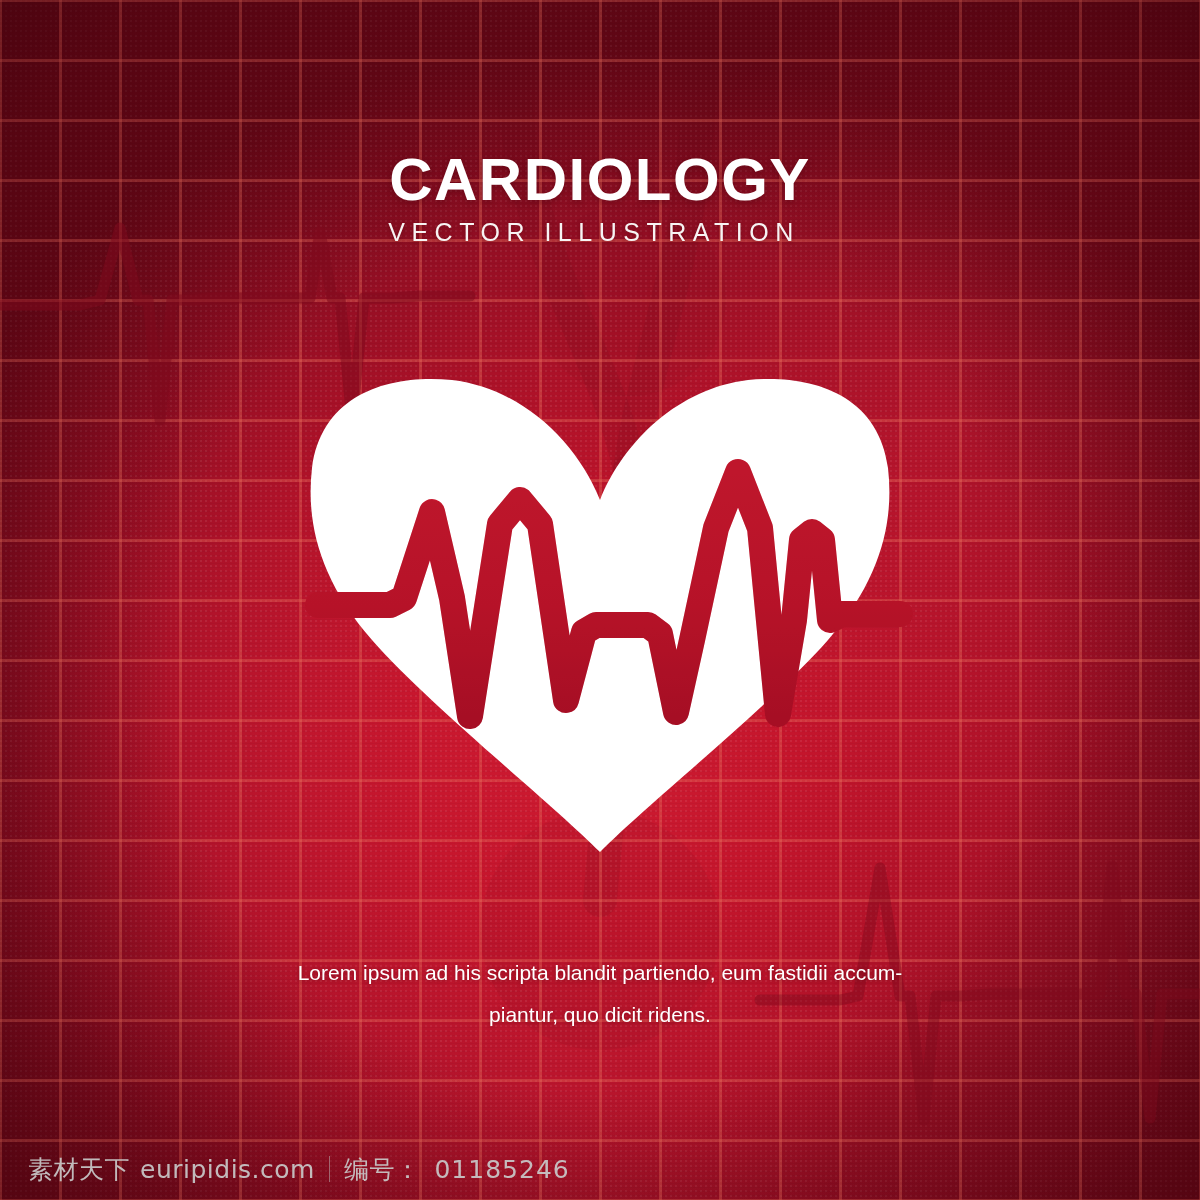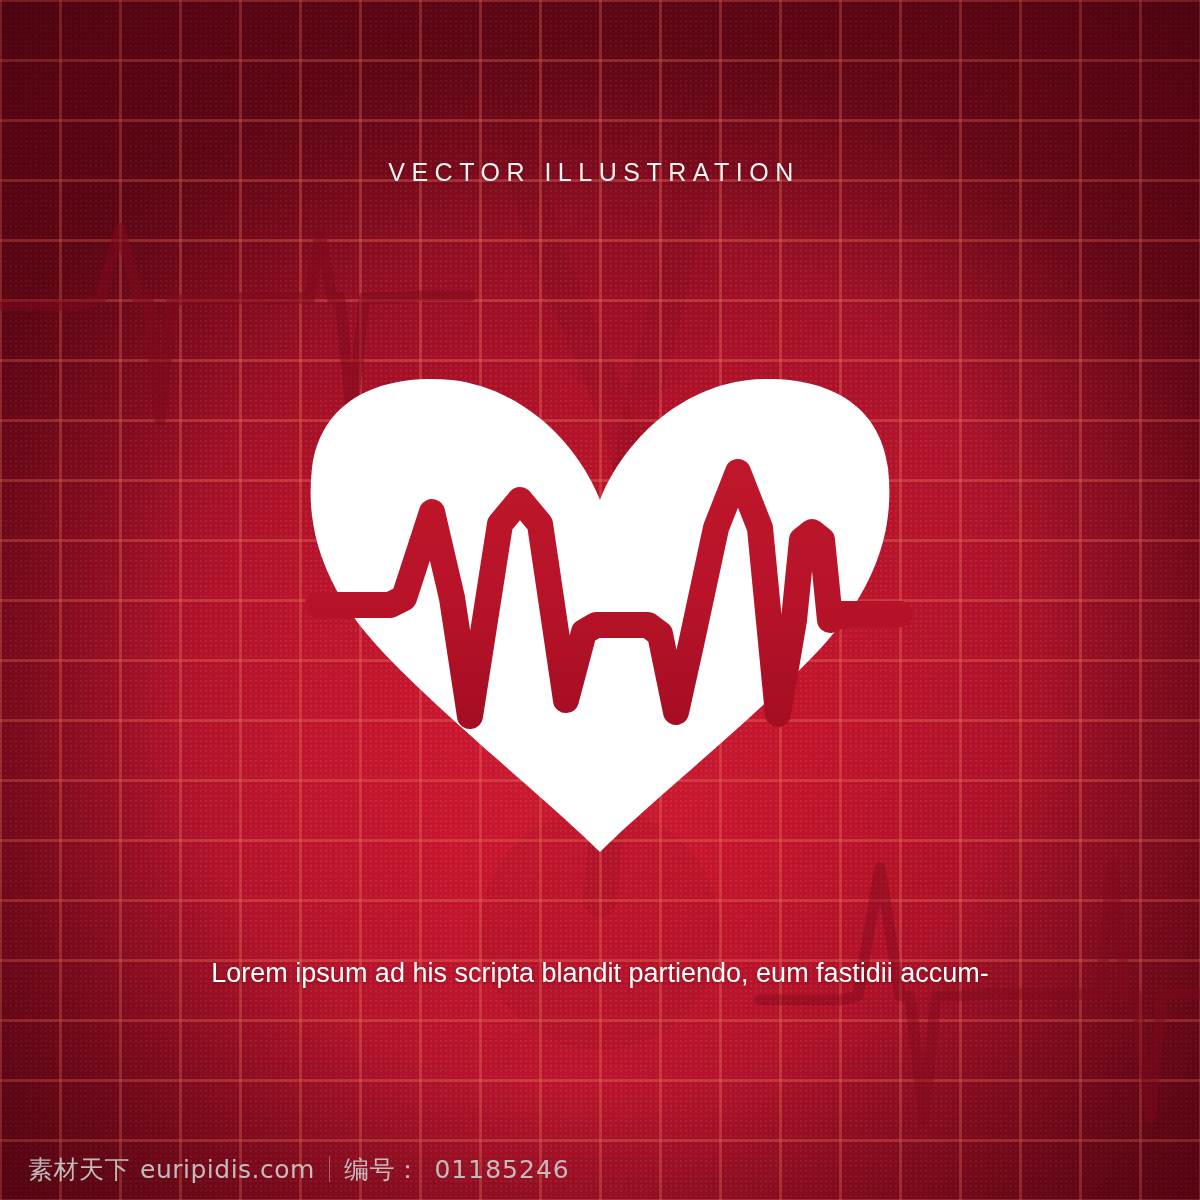--- a/index.html
+++ b/index.html
@@ -80,21 +80,21 @@
     text-shadow:0 1px 4px rgba(70,0,12,.35);
   }
 
   #body-copy{
     position:absolute;
     left:185px;width:830px;
     top:952px;
     margin:0;
     text-align:center;
     color:#ffffff;
-    font-size:27px;
+    font-size:21px;
     line-height:42px;
     text-shadow:0 1px 4px rgba(70,0,12,.4);
   }
   #body-copy .ln{display:block;white-space:nowrap;}
 
   
   #watermark{
     position:absolute;left:28px;bottom:14px;
     display:flex;align-items:baseline;
     color:#c9c9c9;
@@ -197,25 +197,27 @@
                L 830 620 L 842 614 L 900 614" fill="none" stroke="url(#ecgGrad)" stroke-width="26" stroke-linejoin="round" stroke-linecap="round"></path>
 
       <path d="M 318 605 L 390 605 L 404 598 L 432 512 L 452 598 L 470 716 L 500 524 L 520 500
                L 540 524 L 566 700 L 584 632 L 596 625 L 648 625 L 660 634 L 676 712 L 692 640
                L 716 528 L 738 472 L 760 528 L 778 714 L 794 620 L 802 540 L 812 532 L 822 540
                L 830 620 L 842 614 L 900 614" fill="none" stroke="#8e0c1f" stroke-opacity=".20" stroke-width="26" stroke-linejoin="round" stroke-linecap="round" stroke-dasharray="2 3"></path>
     </g>
   </svg>
 
   <div id="title-block">
+    <h1 id="poster-title">CARDIOLOGY</h1>
     <p id="poster-subtitle">VECTOR ILLUSTRATION</p>
   </div>
 
   <p id="body-copy">
     <span class="ln">Lorem ipsum ad his scripta blandit partiendo, eum fastidii accum-</span>
+    <span class="ln">piantur, quo dicit ridens.</span>
   </p>
 
   <div id="watermark">
     <span>素材天下</span>
     <span style="width:10px;display:inline-block;"></span>
     <span>euripidis.com</span>
     <span class="wm-sep"></span>
     <span>编号：</span>
     <span class="wm-id">01185246</span>
   </div>

